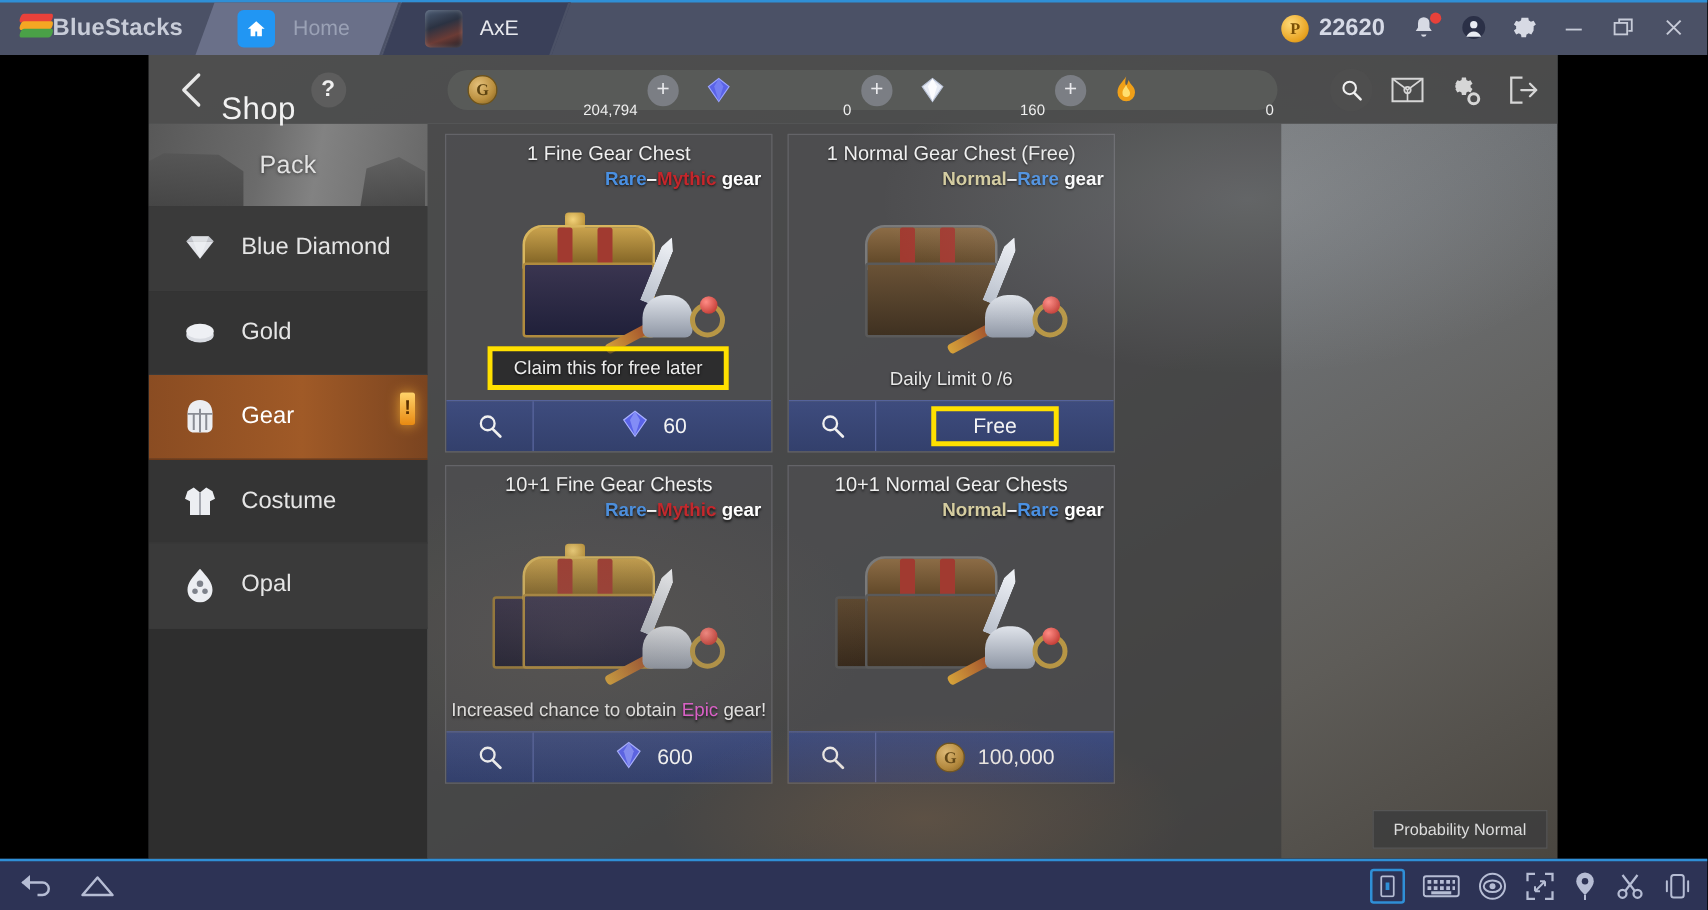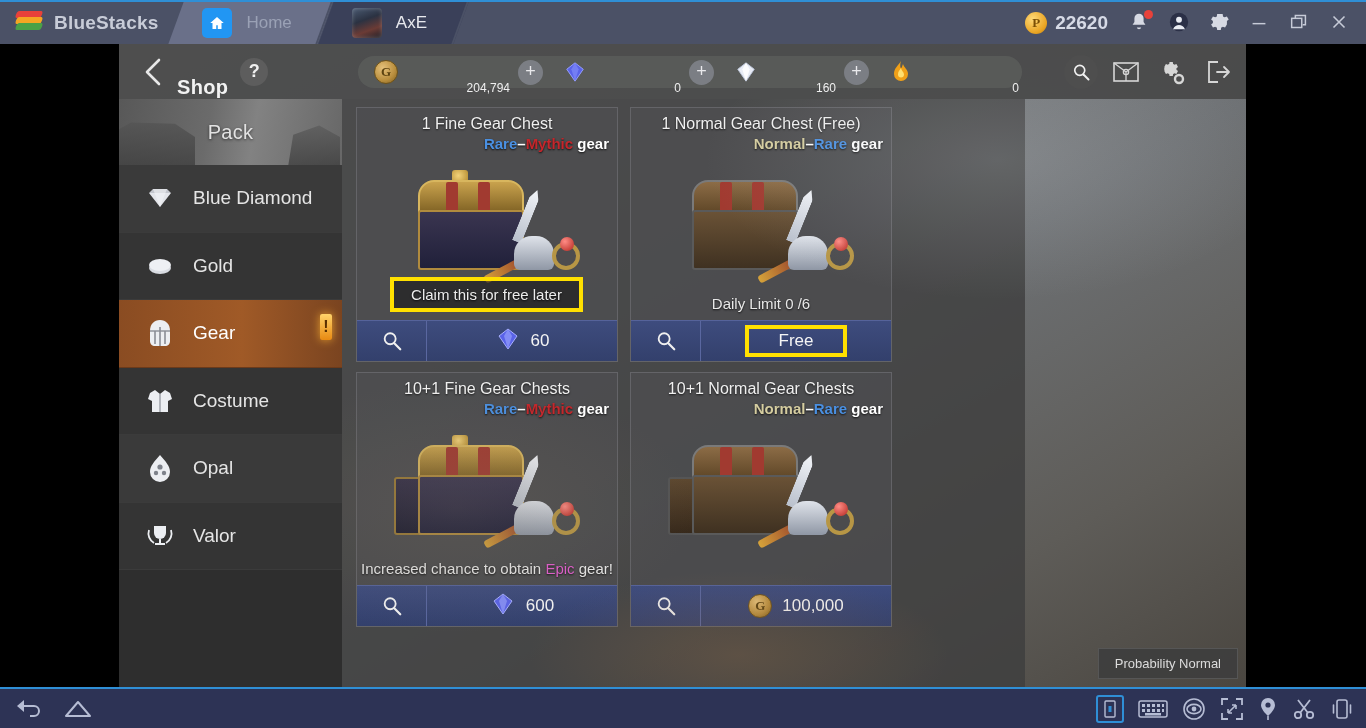--- a/index.html
+++ b/index.html
@@ -19,21 +19,20 @@
   .bs-titlebar {
     position: absolute; left: 0; top: 0;
     width: 1366px; height: 44px;
     background: #4b5166;
     border-top: 2px solid #2f8fd6;
     display: flex; align-items: stretch;
   }
   .bs-brand {
     display: flex; align-items: center;
     padding: 0 18px 0 16px;
-    gap: 12px;
     position: relative; z-index: 5;
   }
   .bs-logo { width: 26px; height: 24px; position: relative; }
   .bs-logo i {
     position: absolute; left: 0; width: 26px; height: 7px;
     border-radius: 3px/5px;
     transform: skewX(-20deg);
   }
   .bs-logo i:nth-child(1) { top: 0;  background: #e8413a; }
   .bs-logo i:nth-child(2) { top: 6px; background: #f5a623; }
@@ -113,21 +112,21 @@
     width: 1127px; height: 55px;
     background: rgba(70,70,70,0.88);
     display: flex; align-items: center;
     z-index: 6;
   }
   .back-arrow {
     width: 40px; height: 40px; margin-left: 14px;
     display: flex; align-items: center; justify-content: center; cursor: pointer;
   }
   .shop-title {
-    color: #f2f2f2; font-size: 20px; font-weight: bold;
+    color: #f2f2f2; font-size: 25px; font-weight: normal;
     margin-left: 4px; letter-spacing: .3px; margin-top: 32px;
   }
   .help-btn {
     width: 28px; height: 28px; border-radius: 50%;
     background: #5d5d5d;
     color: #f0f0f0; font-size: 18px; font-weight: bold;
     display: flex; align-items: center; justify-content: center;
     margin-left: 12px; cursor: pointer;
   }
   .cur-bar {
@@ -613,30 +612,20 @@
           <svg width="24" height="28" viewBox="0 0 24 28">
               <path d="M12 1C6 8 2 12 2 18a10 10 0 0 0 20 0c0-6-4-10-10-17z" fill="#eceef2"></path>
               <circle cx="12" cy="13" r="2.6" fill="#7e828b"></circle>
               <circle cx="8" cy="19" r="2.2" fill="#7e828b"></circle>
               <circle cx="16" cy="19" r="2.2" fill="#7e828b"></circle>
             </svg>
         </span>
         <span class="side-label">Opal</span>
       </div>
 
-      <div class="side-item dark">
-        <span class="side-ico">
-          <svg width="30" height="28" viewBox="0 0 30 28">
-              <path d="M9 4h12v7a6 6 0 0 1-12 0z" fill="#eceef2"></path>
-              <path d="M14 17h2v4h4v2h-10v-2h4z" fill="#eceef2"></path>
-              <path d="M4 8a11 11 0 0 0 5 13M26 8a11 11 0 0 1-5 13" fill="none" stroke="#eceef2" stroke-width="1.8"></path>
-            </svg>
-        </span>
-        <span class="side-label">Valor</span>
-      </div>
 
     </div>
 
     <div class="content">
       <div class="card-grid">
 
         <div class="card">
           <div class="card-title">1 Fine Gear Chest</div>
           <div class="card-sub">
             <span class="r-rare">Rare</span><span class="dash">–</span><span class="r-mythic">Mythic</span><span> gear</span>

